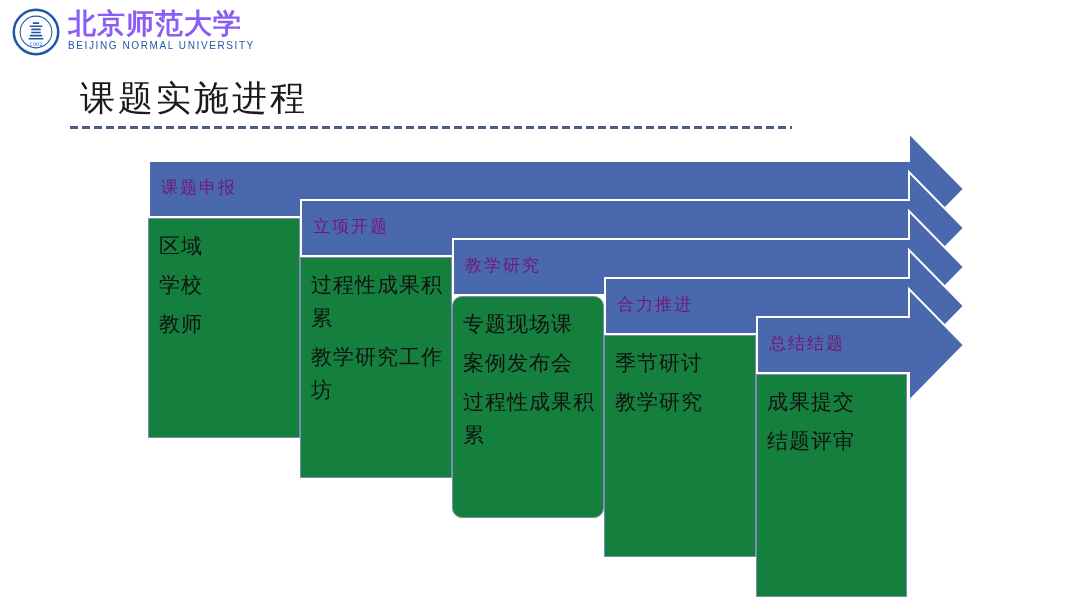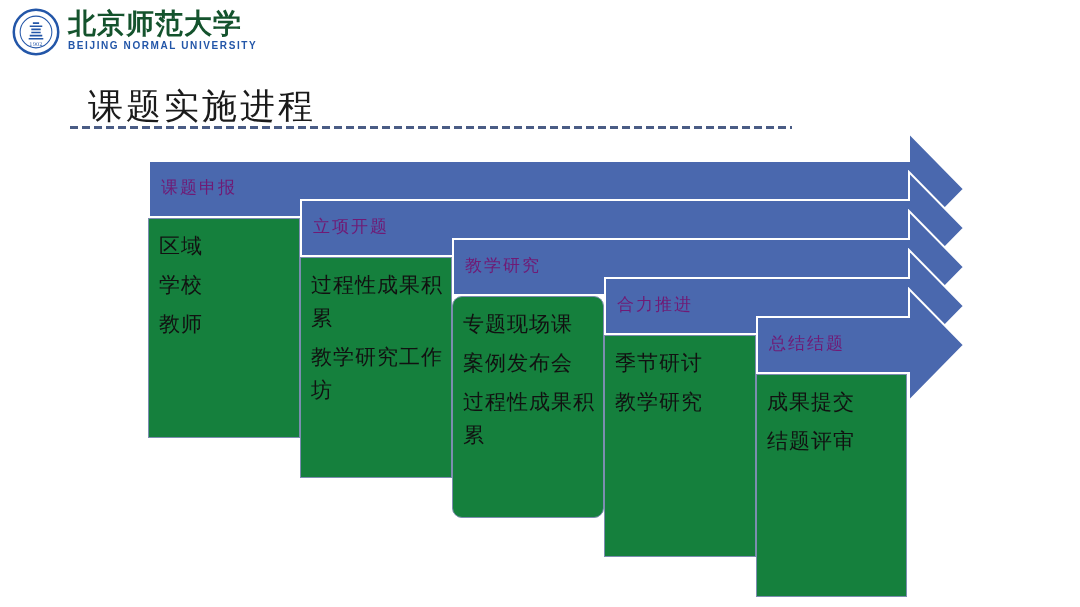--- a/index.html
+++ b/index.html
@@ -5,29 +5,29 @@
   html,body{margin:0;padding:0;background:#ffffff;}
   .slide{
     position:relative;width:1080px;height:607px;background:#ffffff;
     font-family:"DejaVu Serif","Liberation Serif",serif;overflow:hidden;
   }
   
   .logo-row{position:absolute;left:12px;top:8px;height:52px;display:flex;align-items:flex-start;}
   .seal{width:48px;height:48px;display:block;}
   .wordmark{margin-left:8px;display:flex;flex-direction:column;}
   .wordmark-cn{
-    color:#14532d;font-size:28px;font-weight:bold;line-height:32px;letter-spacing:1px;
+    color:#8b5cf6;font-size:28px;font-weight:bold;line-height:32px;letter-spacing:1px;
   }
   .wordmark-en{
-    color:#2356a8;font-size:10px;font-weight:bold;letter-spacing:1.6px;line-height:12px;
+    color:#2356a8;font-size:10px;font-weight:normal;letter-spacing:1.6px;line-height:12px;
     font-family:"Liberation Sans","DejaVu Sans",sans-serif;
   }
   
   .page-title{
-    position:absolute;left:80px;top:78px;margin:8px;font-size:35px;font-weight:normal;
+    position:absolute;left:80px;top:78px;margin:0;font-size:35px;font-weight:normal;
     color:#1b1b1b;letter-spacing:3px;line-height:40px;
   }
   .title-rule{
     position:absolute;left:70px;top:126px;width:722px;height:3px;
     background:repeating-linear-gradient(90deg,#4a5c85 0 8px,transparent 8px 12px);
   }
   
   .diagram{position:absolute;left:0;top:0;width:1080px;height:607px;}
   .stage{position:absolute;left:0;top:0;}
   .arrow-svg{position:absolute;display:block;}

